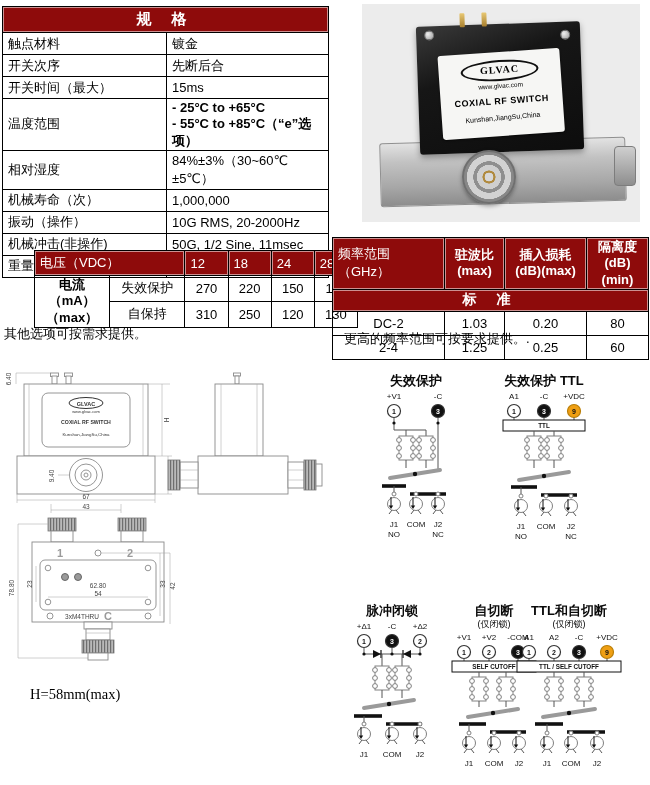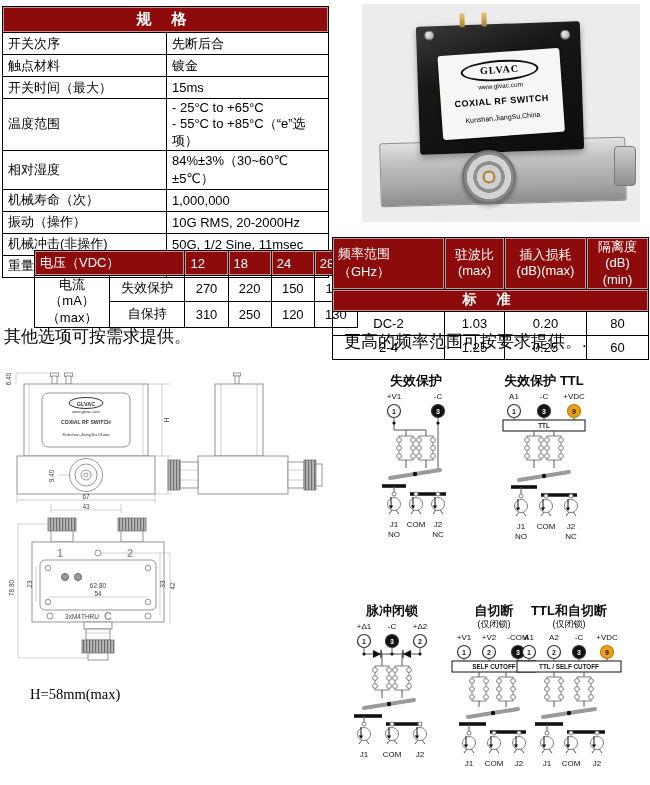--- a/index.html
+++ b/index.html
@@ -1,30 +1,30 @@
 <!DOCTYPE html>
 <html style="--header_red: #8e0b0b; --terminal_orange: #ef9f13; --photo_bg: #ececec;"><head>
 <meta charset="utf-8">
 <style>
   html,body{margin:0;padding:0;background:#fff;}
   .page{position:relative;width:650px;height:785px;background:#fff;overflow:hidden;
         font-family:"Liberation Sans","DejaVu Sans",sans-serif;color:#000;}
   table{border-collapse:collapse;table-layout:fixed;}
   td{border:1px solid #000;font-size:13px;padding:1px 5px;overflow:hidden;}
   .red{background:var(--header_red);color:#fff;box-shadow:inset 0 0 0 1px rgba(255,255,255,.55);}
-  .pre{white-space:pre-line;line-height:1.25;}
+  .pre{white-space:pre-line;line-height:1.25;font-weight:bold;}
   .ctr{text-align:center;}
   
   .spec{position:absolute;left:2px;top:6px;width:326px;}
   .spec td{height:19px;}
   .spec .thead{height:23px;font-size:15px;font-weight:bold;text-align:center;letter-spacing:8px;}
   
   .volt{position:absolute;left:2px;top:250px;width:324px;margin-left:32px;}
   .volt td{height:22px;}
-  .note{position:absolute;font-size:17px;color:#000;text-align:right;}
+  .note{position:absolute;font-size:13px;color:#000;text-align:right;}
   
   .std{position:absolute;left:332px;top:237px;width:316px;}
   .std td{height:21px;}
   .std .thead{height:19px;font-size:14px;font-weight:bold;text-align:center;letter-spacing:8px;}
   
   .photo{position:absolute;left:362px;top:4px;width:278px;height:218px;background:var(--photo_bg);}
   .pbase{position:absolute;left:18px;top:136px;width:244px;height:62px;border:1px solid #8f8f8f;border-radius:3px;
          background:linear-gradient(180deg,#e2e2e2 0%,#c2c2c2 30%,#a7a7a7 70%,#8d8d8d 100%);transform:rotate(-1.5deg);}
   .pstub{position:absolute;left:252px;top:142px;width:20px;height:38px;background:linear-gradient(180deg,#cfcfcf,#8e8e8e);border:1px solid #7d7d7d;border-radius:4px;}
   .pbox{position:absolute;left:56px;top:20px;width:164px;height:128px;background:linear-gradient(160deg,#3a3a3a 0%,#161616 35%,#0d0d0d 100%);
@@ -103,26 +103,26 @@
   <table class="spec">
     <colgroup>
         <col style="width:164px">
         <col style="width:162px">
       </colgroup>
     <tbody>
         <tr>
           <td colspan="2" class="red thead">规  格</td>
         </tr>
     <tr>
+          <td>触点材料</td>
+          <td>镀金</td>
+        </tr>
+    <tr>
           <td>开关次序</td>
           <td>先断后合</td>
-        </tr>
-    <tr>
-          <td>触点材料</td>
-          <td>镀金</td>
         </tr>
     <tr>
           <td>开关时间（最大）</td>
           <td>15ms</td>
         </tr>
     <tr>
           <td>温度范围</td>
           <td class="pre" style="height:38px">- 25°C to +65°C
 - 55°C to +85°C（“e”选项）</td>
         </tr>

